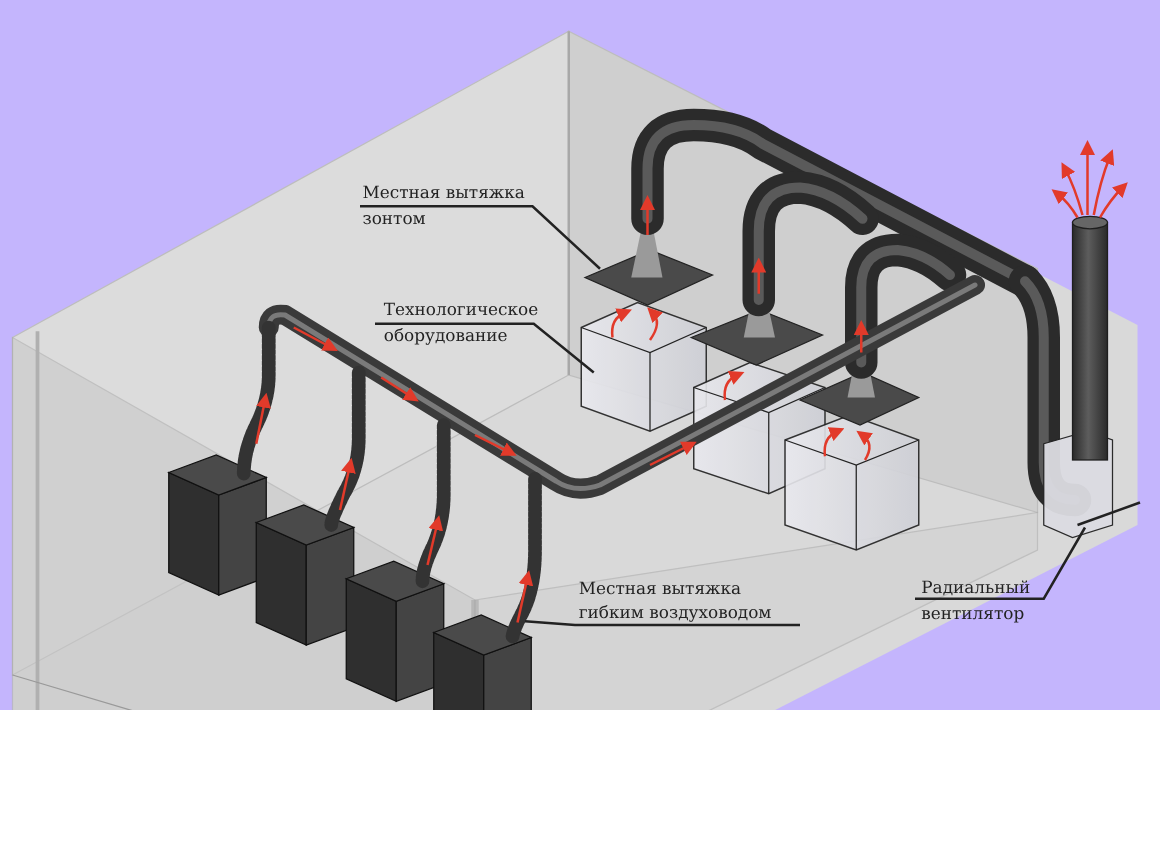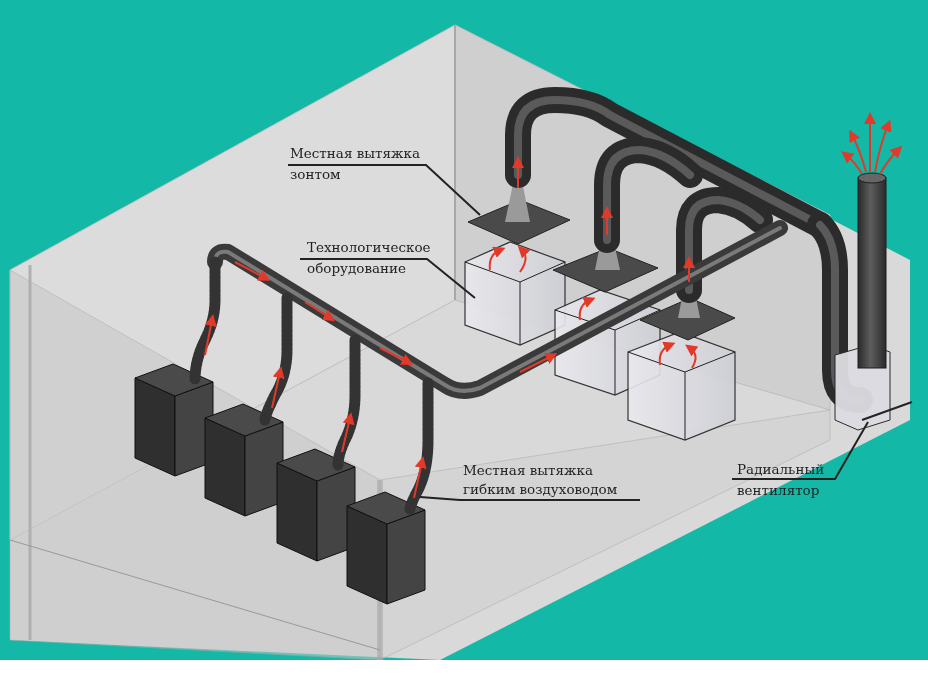--- a/index.html
+++ b/index.html
@@ -1,16 +1,16 @@
 <!DOCTYPE html>
 <html><head>
 <meta charset="utf-8">
 <style>
   html,body{margin:0;padding:0;background:#ffffff;}
-  #stage{position:relative;width:928px;height:660px;overflow:hidden;background:#14b8a6;}
+  #stage{position:relative;width:928px;height:568px;overflow:hidden;background:#c4b5fd;}
   svg{position:absolute;left:0;top:0;}
   .lbl{font-family:"DejaVu Serif","Liberation Serif",serif;font-size:13.5px;fill:#222;}
 </style>
 </head>
 <body>
 
 <div id="stage">
 <svg width="928" height="676" viewBox="0 0 928 676">
   <defs>
     <linearGradient id="ductV" x1="0" x2="1" y1="0" y2="0">

